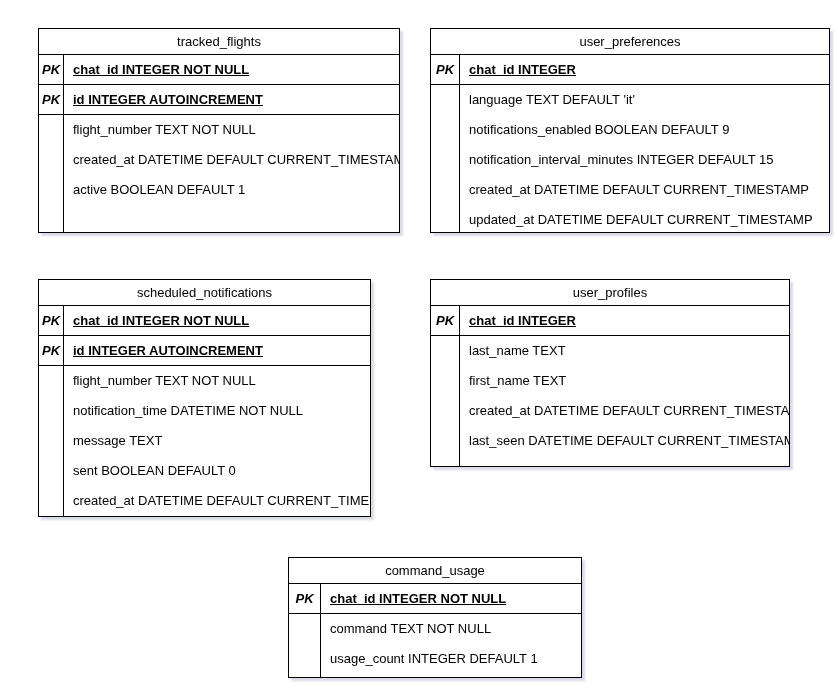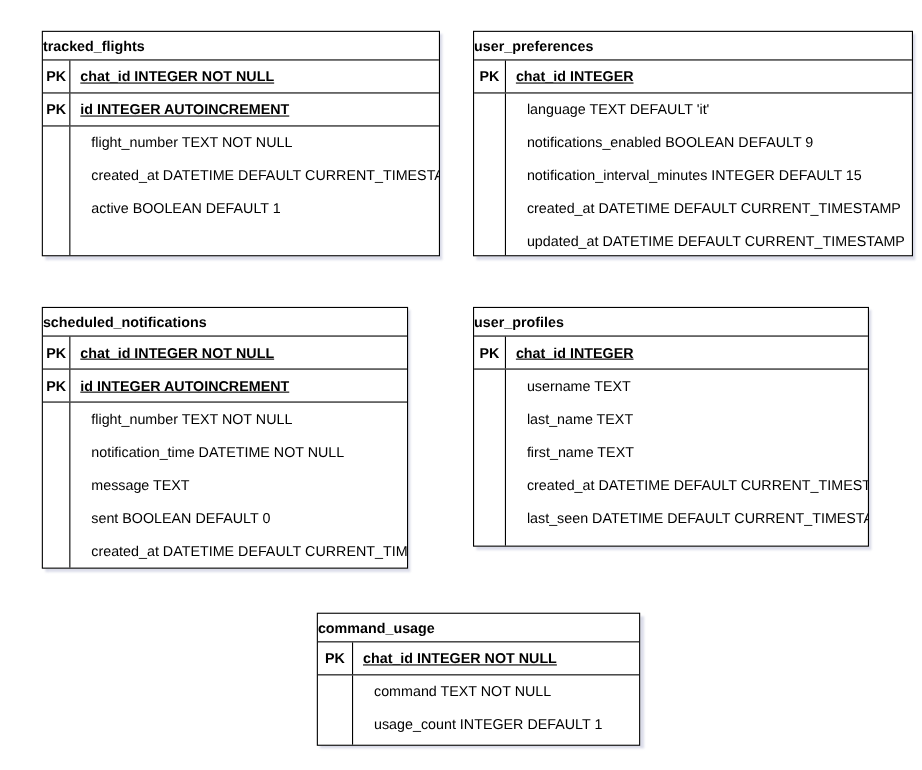--- a/index.html
+++ b/index.html
@@ -23,54 +23,55 @@
     border: 1px solid #000000;
     box-shadow: 3px 3px 2px rgba(170, 175, 205, 0.45);
     display: flex;
     flex-direction: column;
     box-sizing: border-box;
     --pkw: 24px;
   }
   .tbl-header {
     flex: 0 0 25px;
     line-height: 25px;
-    font-weight: bold;
+    text-align: center;
+    font-weight: normal;
     border-bottom: 1px solid #000000;
     white-space: nowrap;
     overflow: hidden;
   }
   .pk-row {
     flex: 0 0 29px;
     display: flex;
     border-bottom: 1px solid #000000;
   }
   .pk-cell {
     flex: 0 0 var(--pkw);
     width: var(--pkw);
     border-right: 1px solid #000000;
     display: flex;
     align-items: center;
     justify-content: center;
     font-weight: bold;
+    font-style: italic;
   }
   .pk-field {
     flex: 1;
     display: flex;
     align-items: center;
     padding-left: 9px;
     font-weight: bold;
     text-decoration: underline;
     white-space: nowrap;
     overflow: hidden;
   }
   .tbl-body {
     flex: 1 1 auto;
     min-height: 0;
     display: flex;
-    gap: 10px;
   }
   .attrs {
     flex: 1;
     padding-left: 9px;
     overflow: hidden;
   }
   .attr {
     height: 30px;
     line-height: 30px;
     white-space: nowrap;
@@ -134,30 +135,29 @@
       <div class="attrs">
         <div class="attr">flight_number TEXT NOT NULL</div>
         <div class="attr">notification_time DATETIME NOT NULL</div>
         <div class="attr">message TEXT</div>
         <div class="attr">sent BOOLEAN DEFAULT 0</div>
         <div class="attr">created_at DATETIME DEFAULT CURRENT_TIMESTAMP</div>
       </div>
     </div>
   </div>
 
-  <div class="er-table" style="left:430px; top:279px; width:360px; height:218px; --pkw:28px;">
+  <div class="er-table" style="left:430px; top:279px; width:360px; height:188px; --pkw:28px;">
     <div class="tbl-header">user_profiles</div>
     <div class="pk-row">
       <div class="pk-cell">PK</div>
       <div class="pk-field">chat_id INTEGER</div>
     </div>
     <div class="tbl-body">
       <div class="pk-cell"></div>
       <div class="attrs">
-        <div class="attr">username TEXT</div>
         <div class="attr">last_name TEXT</div>
         <div class="attr">first_name TEXT</div>
         <div class="attr">created_at DATETIME DEFAULT CURRENT_TIMESTAMP</div>
         <div class="attr">last_seen DATETIME DEFAULT CURRENT_TIMESTAMP</div>
       </div>
     </div>
   </div>
 
   <div class="er-table" style="left:288px; top:557px; width:294px; height:121px; --pkw:31px;">
     <div class="tbl-header">command_usage</div>

